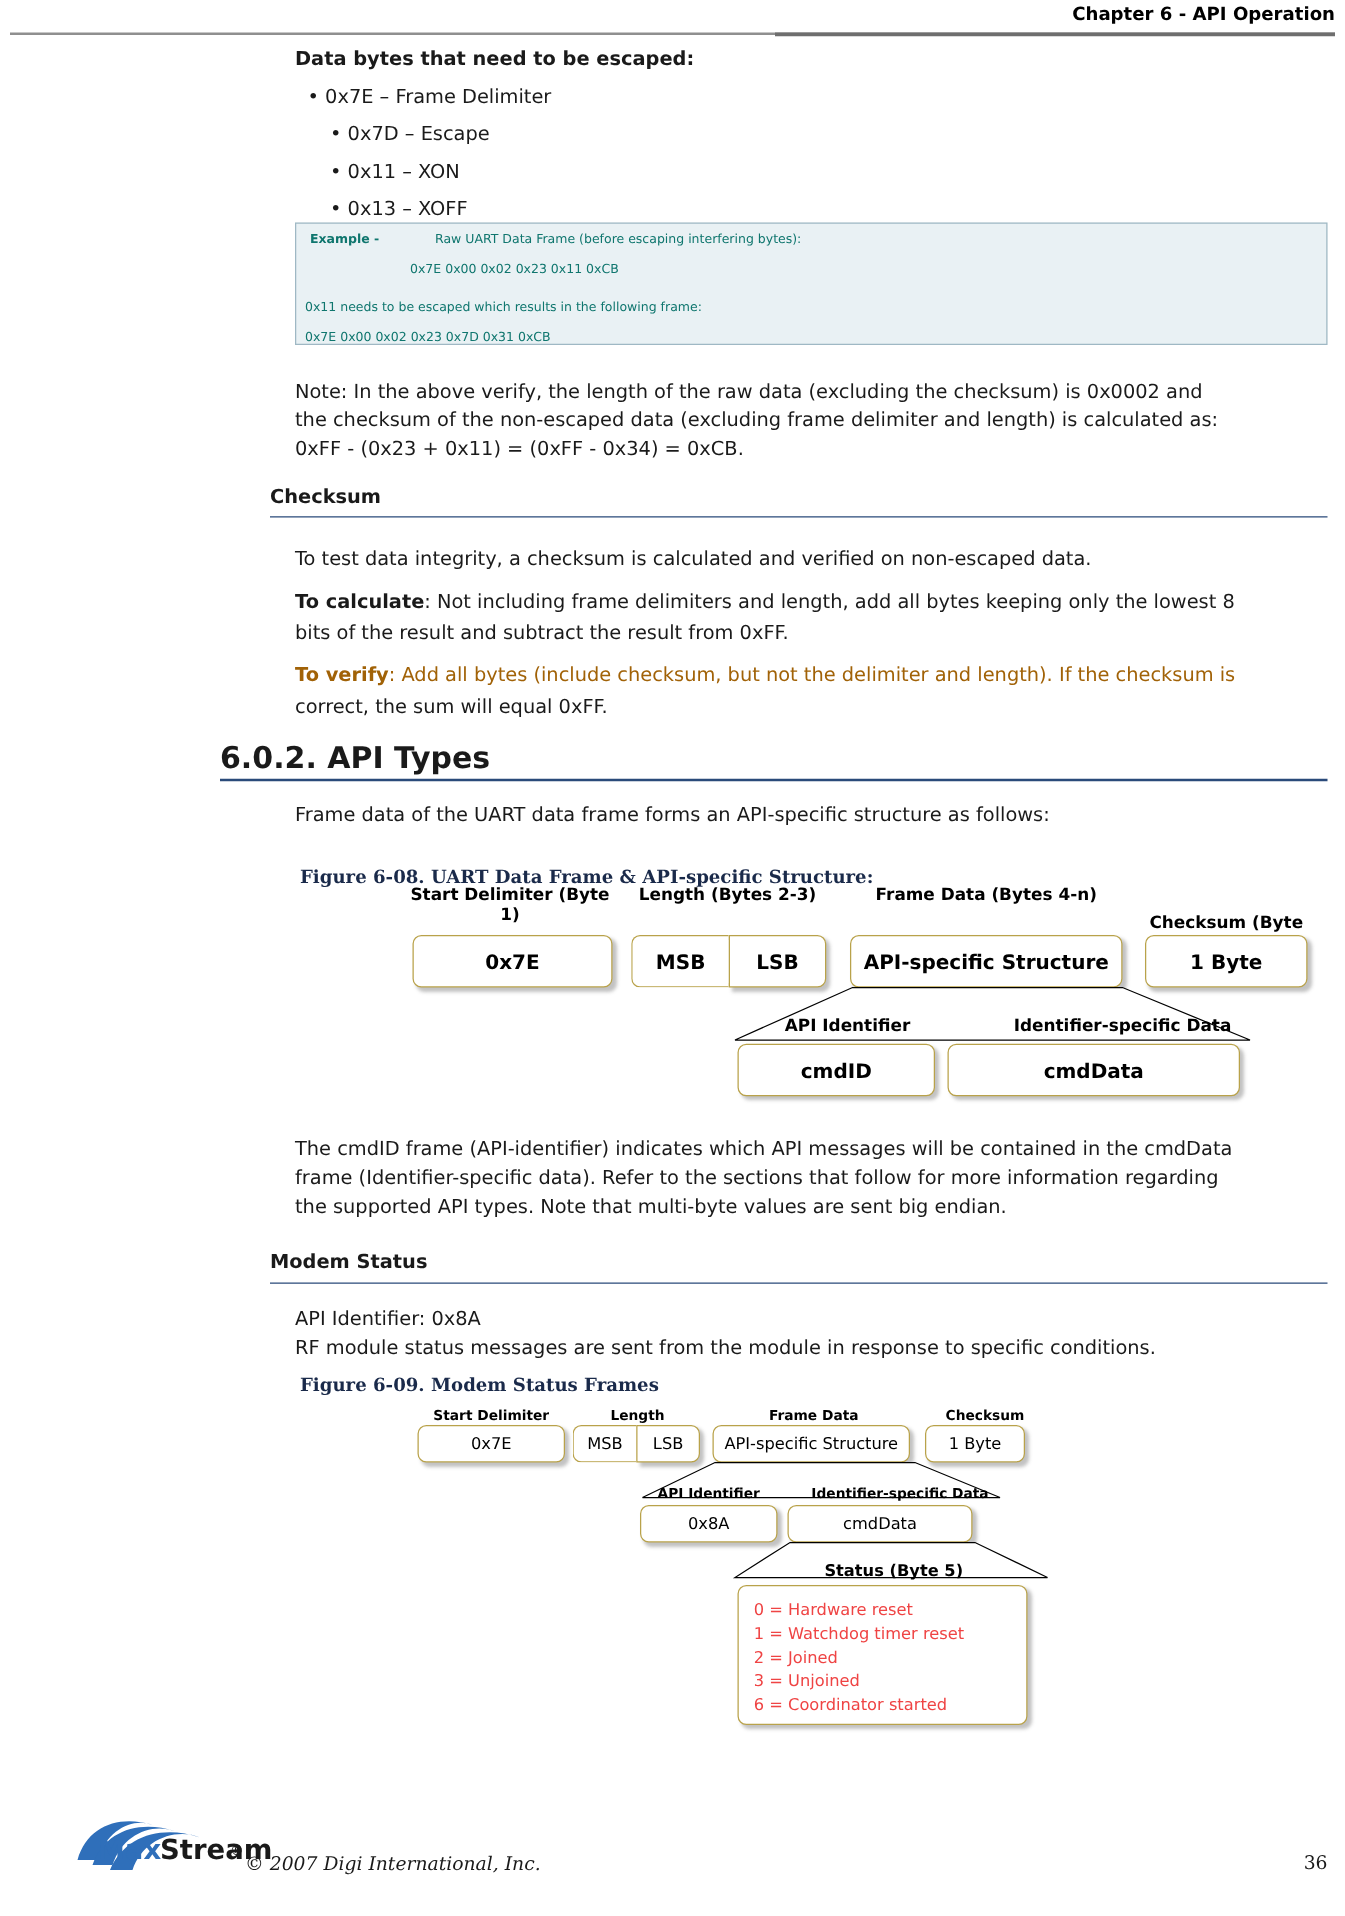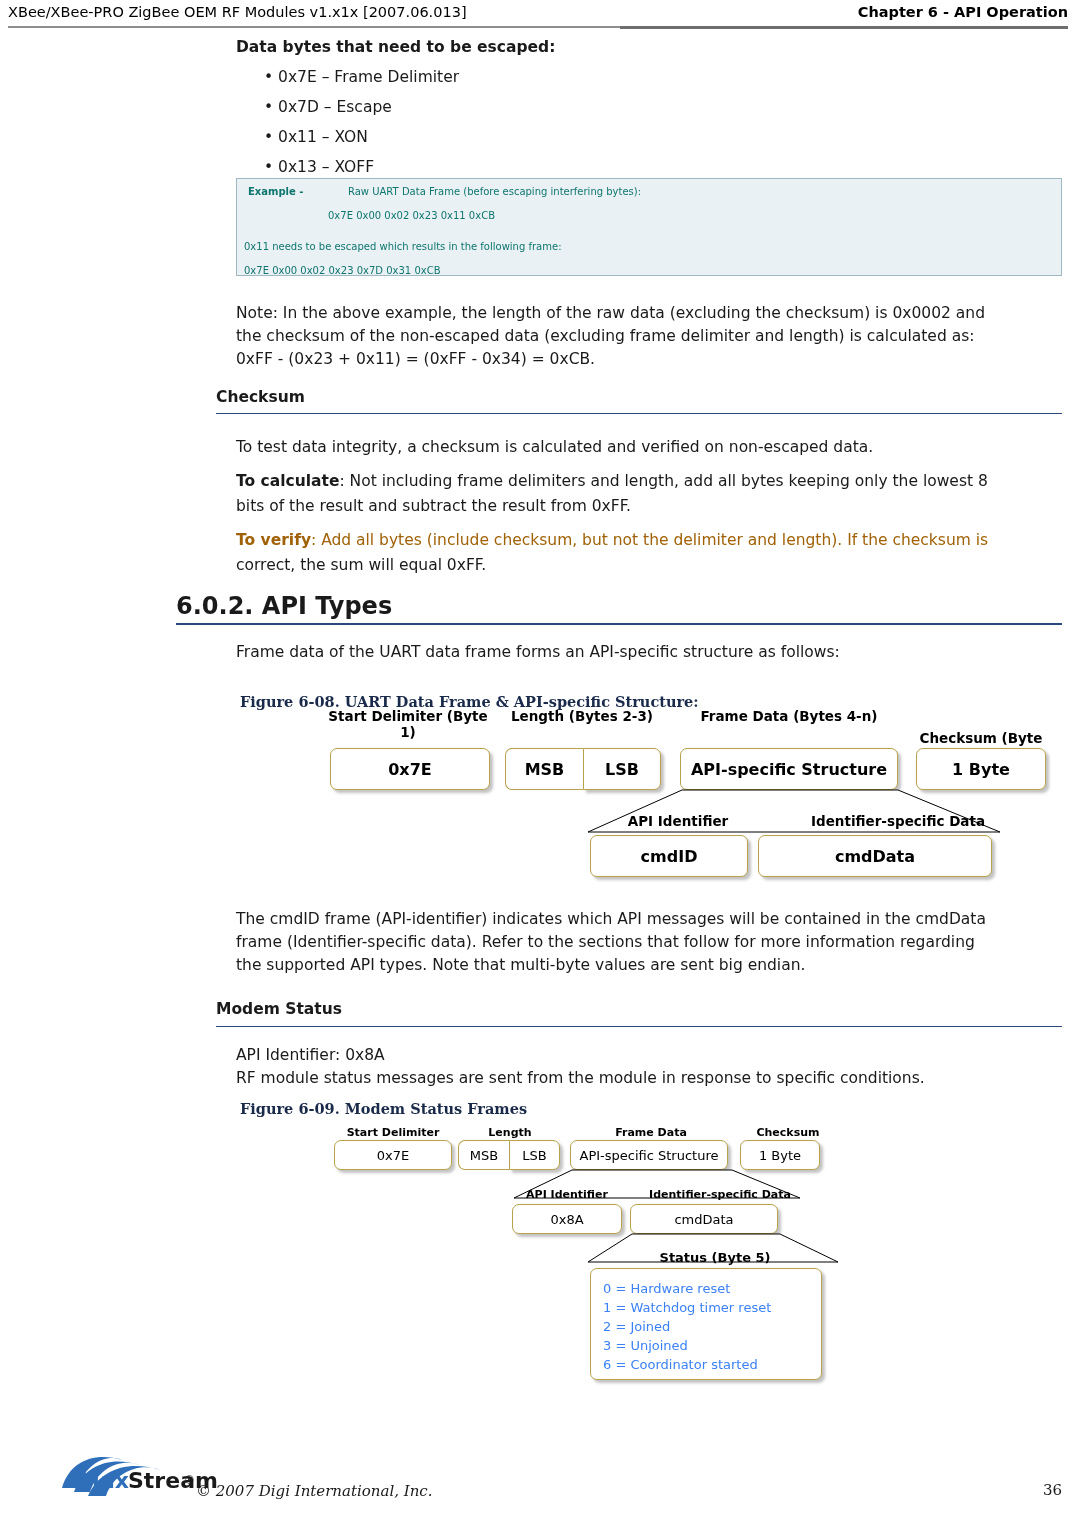--- a/index.html
+++ b/index.html
@@ -163,21 +163,21 @@
 
   .connector {
     position: absolute;
     overflow: visible;
   }
 
   .statuslist {
     position: absolute;
     font-size: 13px;
     line-height: 19px;
-    color: #3b82f6;
+    color: #ef4444;
     text-align: left;
     padding: 10px 0 0 12px;
     box-sizing: border-box;
   }
 
   
   .footer-logo {
     position: absolute;
     left: 60px; top: 1448px;
     width: 250px;
@@ -198,42 +198,41 @@
     font-size: 15px;
     color: #1a1a1a;
   }
 </style>
 </head>
 <body>
 
 <div class="page">
 
   <div class="header">
-    <div class="header-left">XBee/XBee‑PRO ZigBee OEM RF Modules v1.x1x  [2007.06.013]</div>
     <div class="header-right">Chapter 6 - API Operation</div>
     <div class="header-rule"></div>
     <div class="header-rule-thin"></div>
   </div>
 
   <div class="content">
 
     <div class="bold-head" style="left:236px; top:8px;">Data bytes that need to be escaped:</div>
-    <div class="bullet" style="left:264px; top:38px;">• 0x7E – Frame Delimiter</div>
+    <div class="bullet" style="left:246px; top:38px;">• 0x7E – Frame Delimiter</div>
     <div class="bullet" style="left:264px; top:68px;">• 0x7D – Escape</div>
     <div class="bullet" style="left:264px; top:98px;">• 0x11 – XON</div>
     <div class="bullet" style="left:264px; top:128px;">• 0x13 – XOFF</div>
 
     <div class="example-box"></div>
     <div class="example-line" style="left:248px; top:156px; font-weight:bold;">Example - </div>
     <div class="example-line" style="left:348px; top:156px;">Raw UART Data Frame (before escaping interfering bytes):</div>
     <div class="example-line" style="left:328px; top:180px;">0x7E 0x00 0x02 0x23 0x11 0xCB</div>
     <div class="example-line" style="left:244px; top:211px;">0x11 needs to be escaped which results in the following frame:</div>
     <div class="example-line" style="left:244px; top:235px;">0x7E 0x00 0x02 0x23 0x7D 0x31 0xCB</div>
 
-    <div class="para" style="left:236px; top:272px;">Note: In the above example, the length of the raw data (excluding the checksum) is 0x0002 and</div>
+    <div class="para" style="left:236px; top:272px;">Note: In the above verify, the length of the raw data (excluding the checksum) is 0x0002 and</div>
     <div class="para" style="left:236px; top:295px;">the checksum of the non-escaped data (excluding frame delimiter and length) is calculated as:</div>
     <div class="para" style="left:236px; top:318px;">0xFF - (0x23 + 0x11) = (0xFF - 0x34) = 0xCB.</div>
 
     <div class="subhead" style="left:216px; top:358px;">Checksum</div>
     <div class="subhead-rule" style="left:216px; top:383px; width:846px;"></div>
 
     <div class="para" style="left:236px; top:406px;">To test data integrity, a checksum is calculated and verified on non-escaped data.</div>
 
     <div style="position:absolute; left:236px; top:442px; font-size:15.5px; color:#1a1a1a;">
       <b>To calculate</b><span>: Not including frame delimiters and length, add all bytes keeping only the lowest 8</span>

